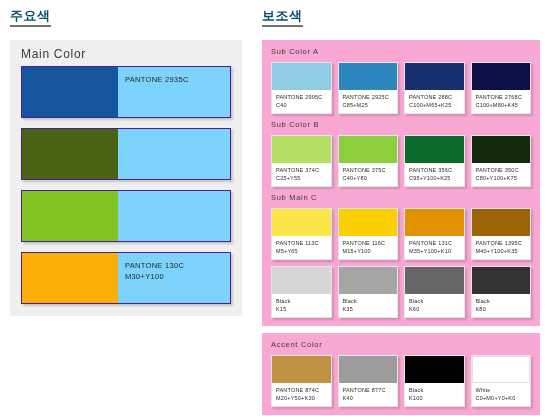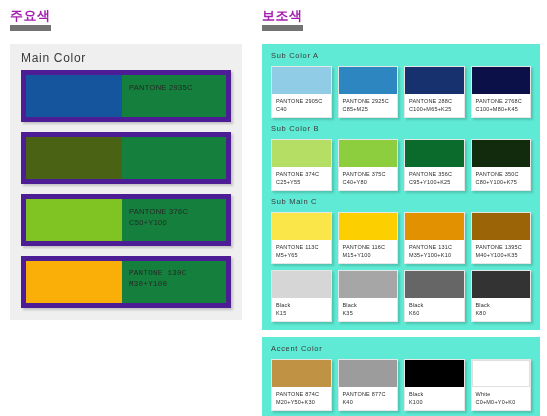--- a/index.html
+++ b/index.html
@@ -12,23 +12,23 @@
     background: #ffffff;
     font-family: "Liberation Sans", "DejaVu Sans", sans-serif;
     overflow: hidden;
     position: relative;
   }
 
   
   .section-heading {
     font-size: 13px;
     font-weight: 700;
-    color: #a21caf;
+    color: #0c4a6e;
     letter-spacing: 0.5px;
-    border-bottom: 6px solid #737373;
+    border-bottom: 2px solid #737373;
     display: inline-block;
     padding-bottom: 1px;
     line-height: 16px;
   }
 
   
   #left-column {
     position: absolute;
     left: 10px;
     top: 6px;
@@ -43,28 +43,28 @@
   }
   .panel-label {
     font-size: 12px;
     color: #3a3a3a;
     letter-spacing: 0.7px;
     margin-bottom: 7px;
     line-height: 10px;
   }
   .main-row {
     display: flex;
-    background: #15803d;
+    background: #7dd3fc;
     height: 52px;
     margin-bottom: 10px;
     box-shadow: 1.5px 1.5px 2px rgba(0,0,0,0.18);
-    border: 5px solid #4c1d95;
-    box-sizing: border-box;
-  }
-  .main-row:last-child { margin-bottom: 0; font-family: Liberation Mono, monospace; }
+    border: 1px solid #4c1d95;
+    box-sizing: border-box;
+  }
+  .main-row:last-child { margin-bottom: 0; }
   .main-swatch {
     width: 96px;
     flex: 0 0 96px;
     height: 100%;
   }
   .main-info {
     flex: 1 1 auto;
     padding: 7px 0 0 7px;
     box-sizing: border-box;
   }
@@ -78,21 +78,21 @@
   }
 
   
   #right-column {
     position: absolute;
     left: 262px;
     top: 6px;
     width: 278px;
   }
   .sub-panel {
-    background: #5eead4;
+    background: #f9a8d4;
     padding: 7px 9px 8px 9px;
     box-sizing: border-box;
     width: 278px;
   }
   #sub-color-panel { margin-top: 13px; }
   #accent-color-panel { margin-top: 7px; }
 
   .group { margin-bottom: 6px; }
   .group:last-child { margin-bottom: 0; }
   .group-label {
@@ -145,24 +145,20 @@
         <div class="pantone">PANTONE 2935C</div>
       </div>
     </div>
 
     <div class="main-row">
       <div class="main-swatch" style="background: rgb(73, 98, 20);"></div>
     </div>
 
     <div class="main-row">
       <div class="main-swatch" style="background: rgb(127, 196, 34);"></div>
-      <div class="main-info">
-        <div class="pantone">PANTONE 376C</div>
-        <div class="recipe">C50+Y100</div>
-      </div>
     </div>
 
     <div class="main-row">
       <div class="main-swatch" style="background: rgb(249, 175, 8);"></div>
       <div class="main-info">
         <div class="pantone">PANTONE 130C</div>
         <div class="recipe">M30+Y100</div>
       </div>
     </div>
   </div>

